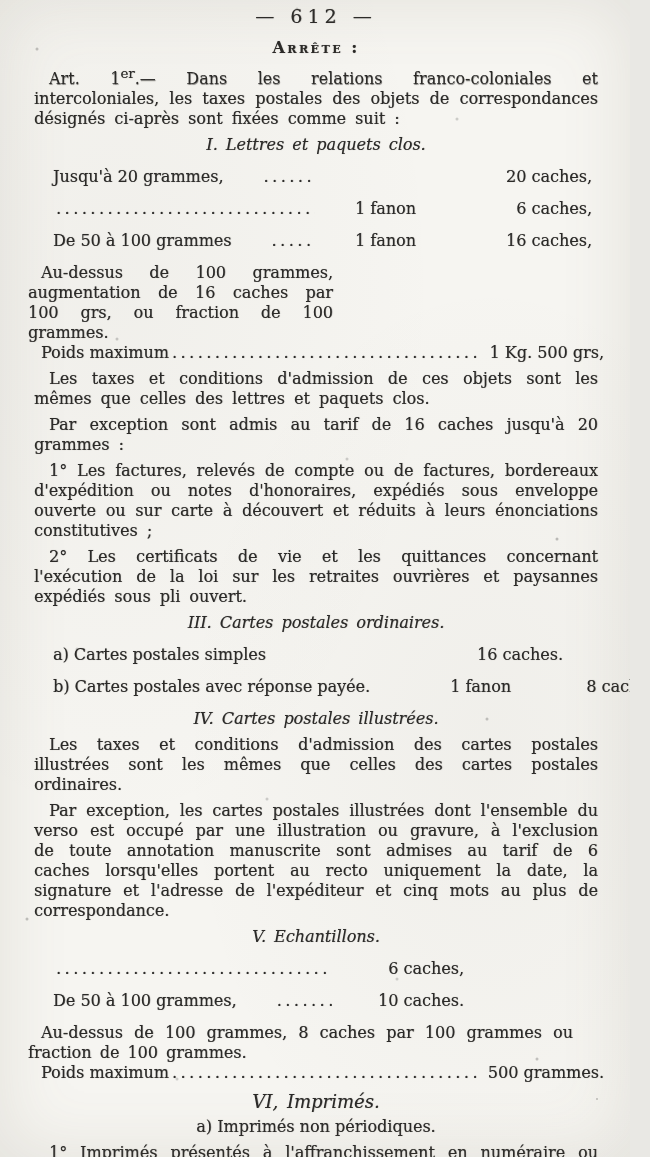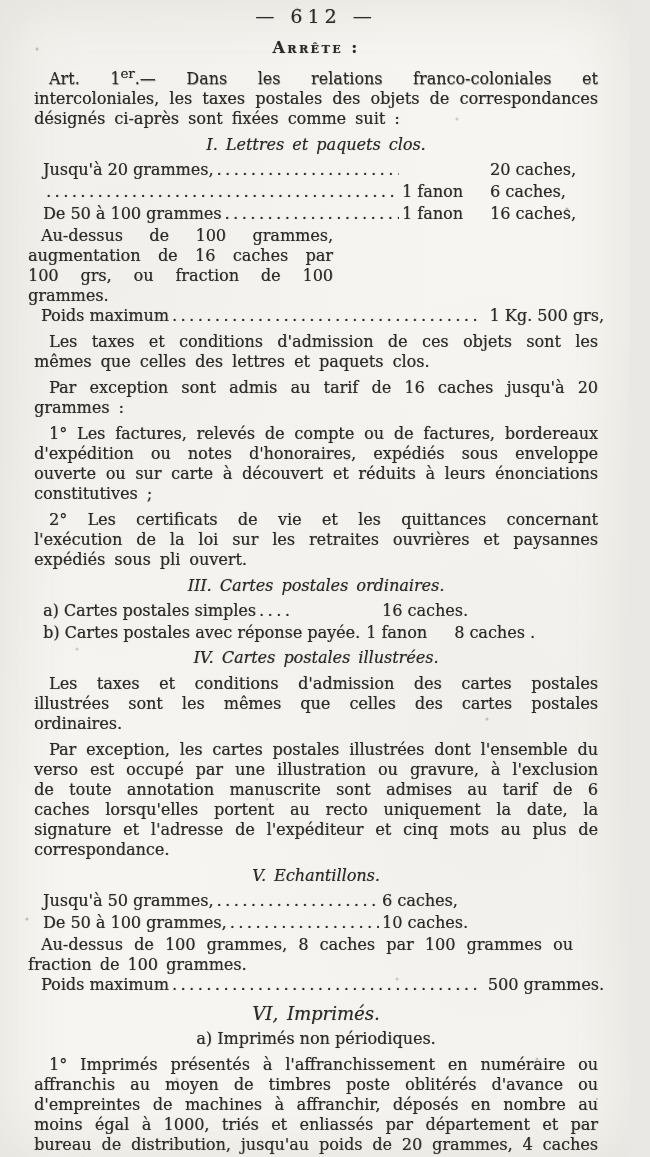--- a/index.html
+++ b/index.html
@@ -22,25 +22,25 @@
   .page::after {
     content:""; position:absolute; inset:0; pointer-events:none;
     box-shadow:inset 0 0 70px rgba(110,105,88,0.14);
   }
   .pagenum { text-align:center; font-size:19px; letter-spacing:5px; margin:0 0 12px 0; }
   .arrete { text-align:center; font-variant:small-caps; font-weight:700; letter-spacing:2.5px; margin:0 0 3px 0; }
   .para { margin:6px; text-align:justify; text-indent:15px; word-spacing:4px; }
   .stitle { text-align:center; font-style:italic; margin:5px 0; word-spacing:3px; }
   .stitle-big { font-size:18px; margin-top:9px; }
   .subtitle { text-align:center; font-style:normal; margin:3px 0; }
-  .trow { display:flex; align-items:baseline; padding-left:13px; white-space:nowrap; margin:2px; }
+  .trow { display:flex; align-items:baseline; padding-left:13px; white-space:nowrap; margin:12px;gap:37px; }
   .tlabel { flex:0 0 auto; }
   .tleader { flex:1 1 auto; overflow:hidden; white-space:nowrap; letter-spacing:3.5px; margin:0 3px; }
   .tcol1 { flex:0 0 88px; }
-  .tcol2 { flex:0 0 112px; }
+  .tcol2 { flex:0 0 112px; text-align:right; }
   .narrow { margin-right:128px; }
   .narrow .tcol2 { flex-basis:92px; }
   .prow { display:flex; align-items:baseline; padding-left:13px; white-space:nowrap; margin:0; }
   .pvalue { flex:0 0 auto; padding-left:8px; }
   .note { margin:0; text-align:justify; text-indent:13px; word-spacing:3px; }
   .note-narrow { width:305px; }
   .note-mid { max-width:545px; }
   .specks { position:absolute; left:596px; top:1098px; width:2px; height:2px; border-radius:50%;
     background:rgba(40,40,40,0.28); pointer-events:none;
     box-shadow:
@@ -112,21 +112,20 @@
     </div>
   </div>
 
   <div class="stitle">IV. Cartes postales illustrées.</div>
   <p class="para">Les taxes et conditions d'admission des cartes postales illustrées sont les mêmes que celles des cartes postales ordinaires.</p>
   <p class="para">Par exception, les cartes postales illustrées dont l'ensemble du verso est occupé par une illustration ou gravure, à l'exclusion de toute annotation manuscrite sont admises au tarif de 6 caches lorsqu'elles portent au recto uniquement la date, la signature et l'adresse de l'expéditeur et cinq mots au plus de correspondance.</p>
 
   <div class="stitle">V. Echantillons.</div>
   <div class="narrow">
     <div class="trow">
-      <span class="tlabel">Jusqu'à 50 grammes,</span>
       <span class="tleader">........................................................................................</span>
       <span class="tcol2">6 caches,</span>
     </div>
     <div class="trow">
       <span class="tlabel">De 50 à 100 grammes,</span>
       <span class="tleader">........................................................................................</span>
       <span class="tcol2">10 caches.</span>
     </div>
   </div>
   <p class="note note-mid">Au-dessus de 100 grammes, 8 caches par 100 grammes ou fraction de 100 grammes.</p>

